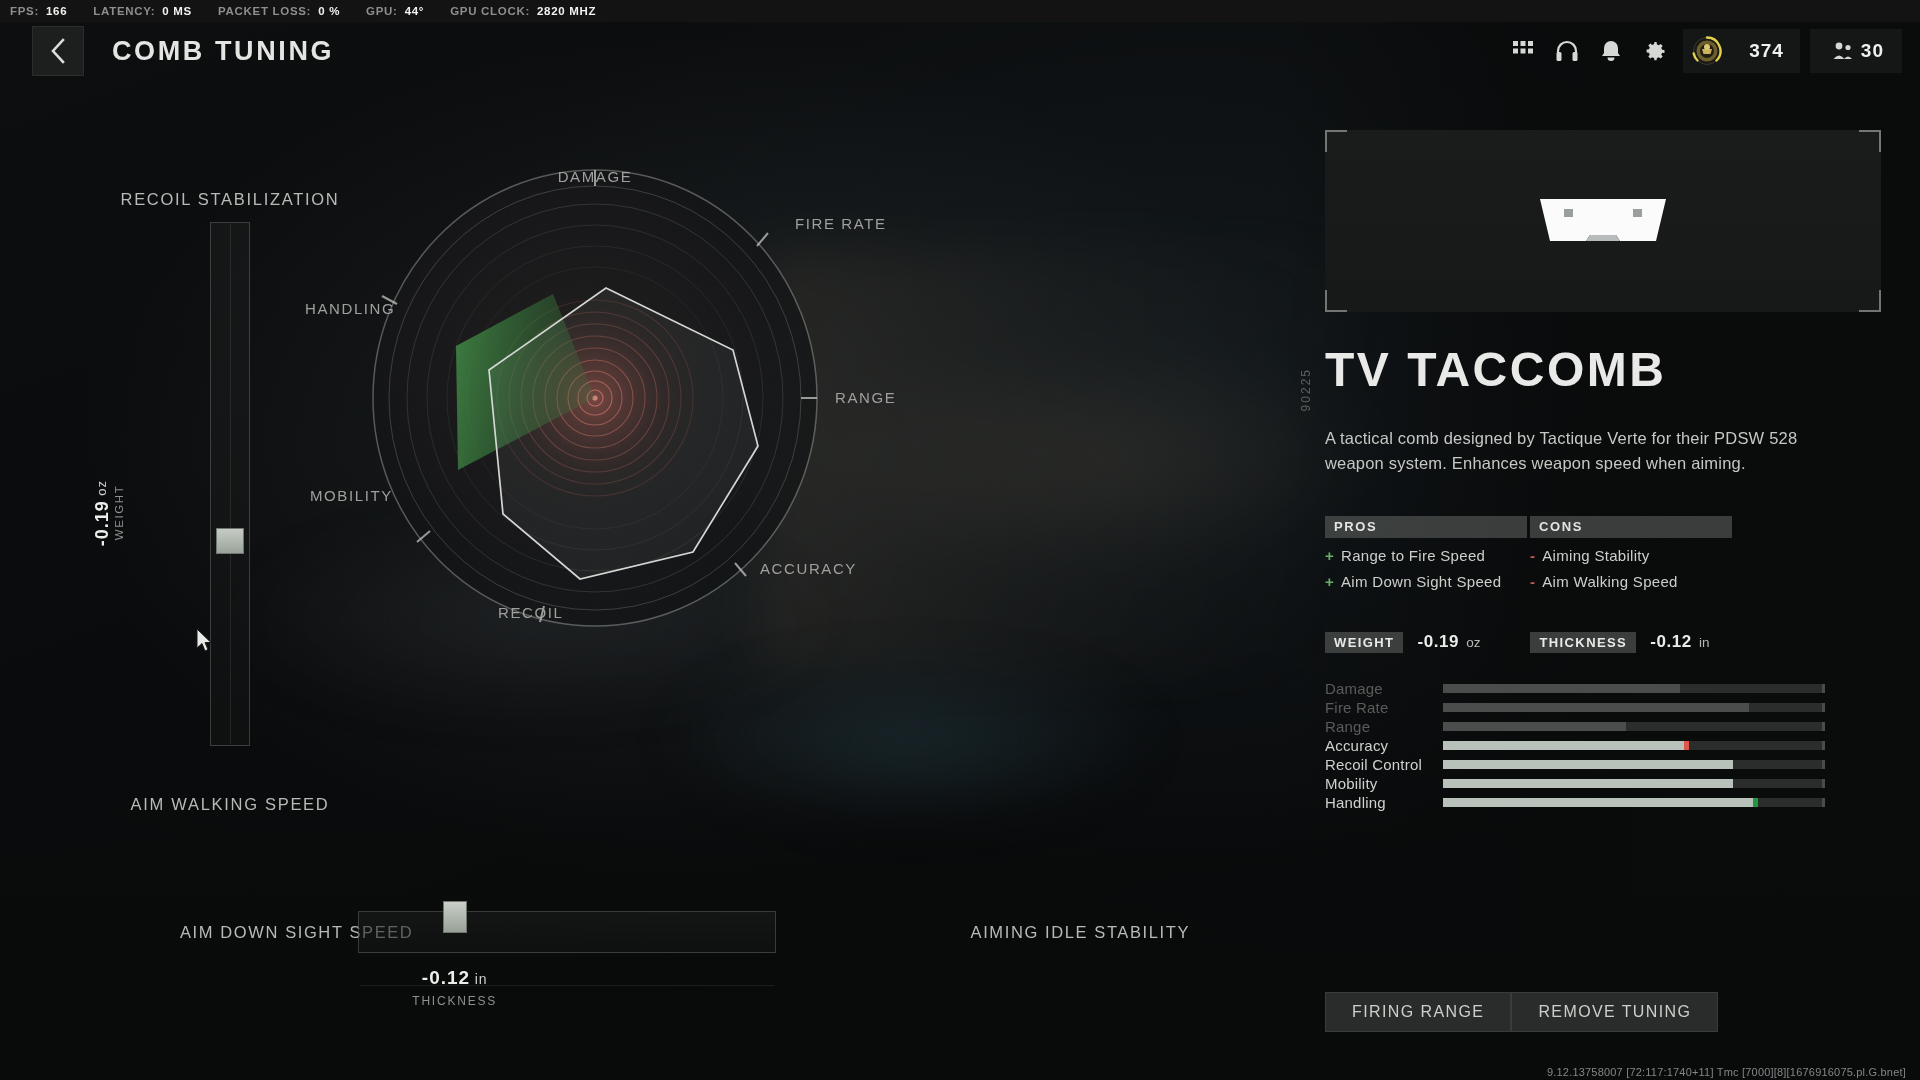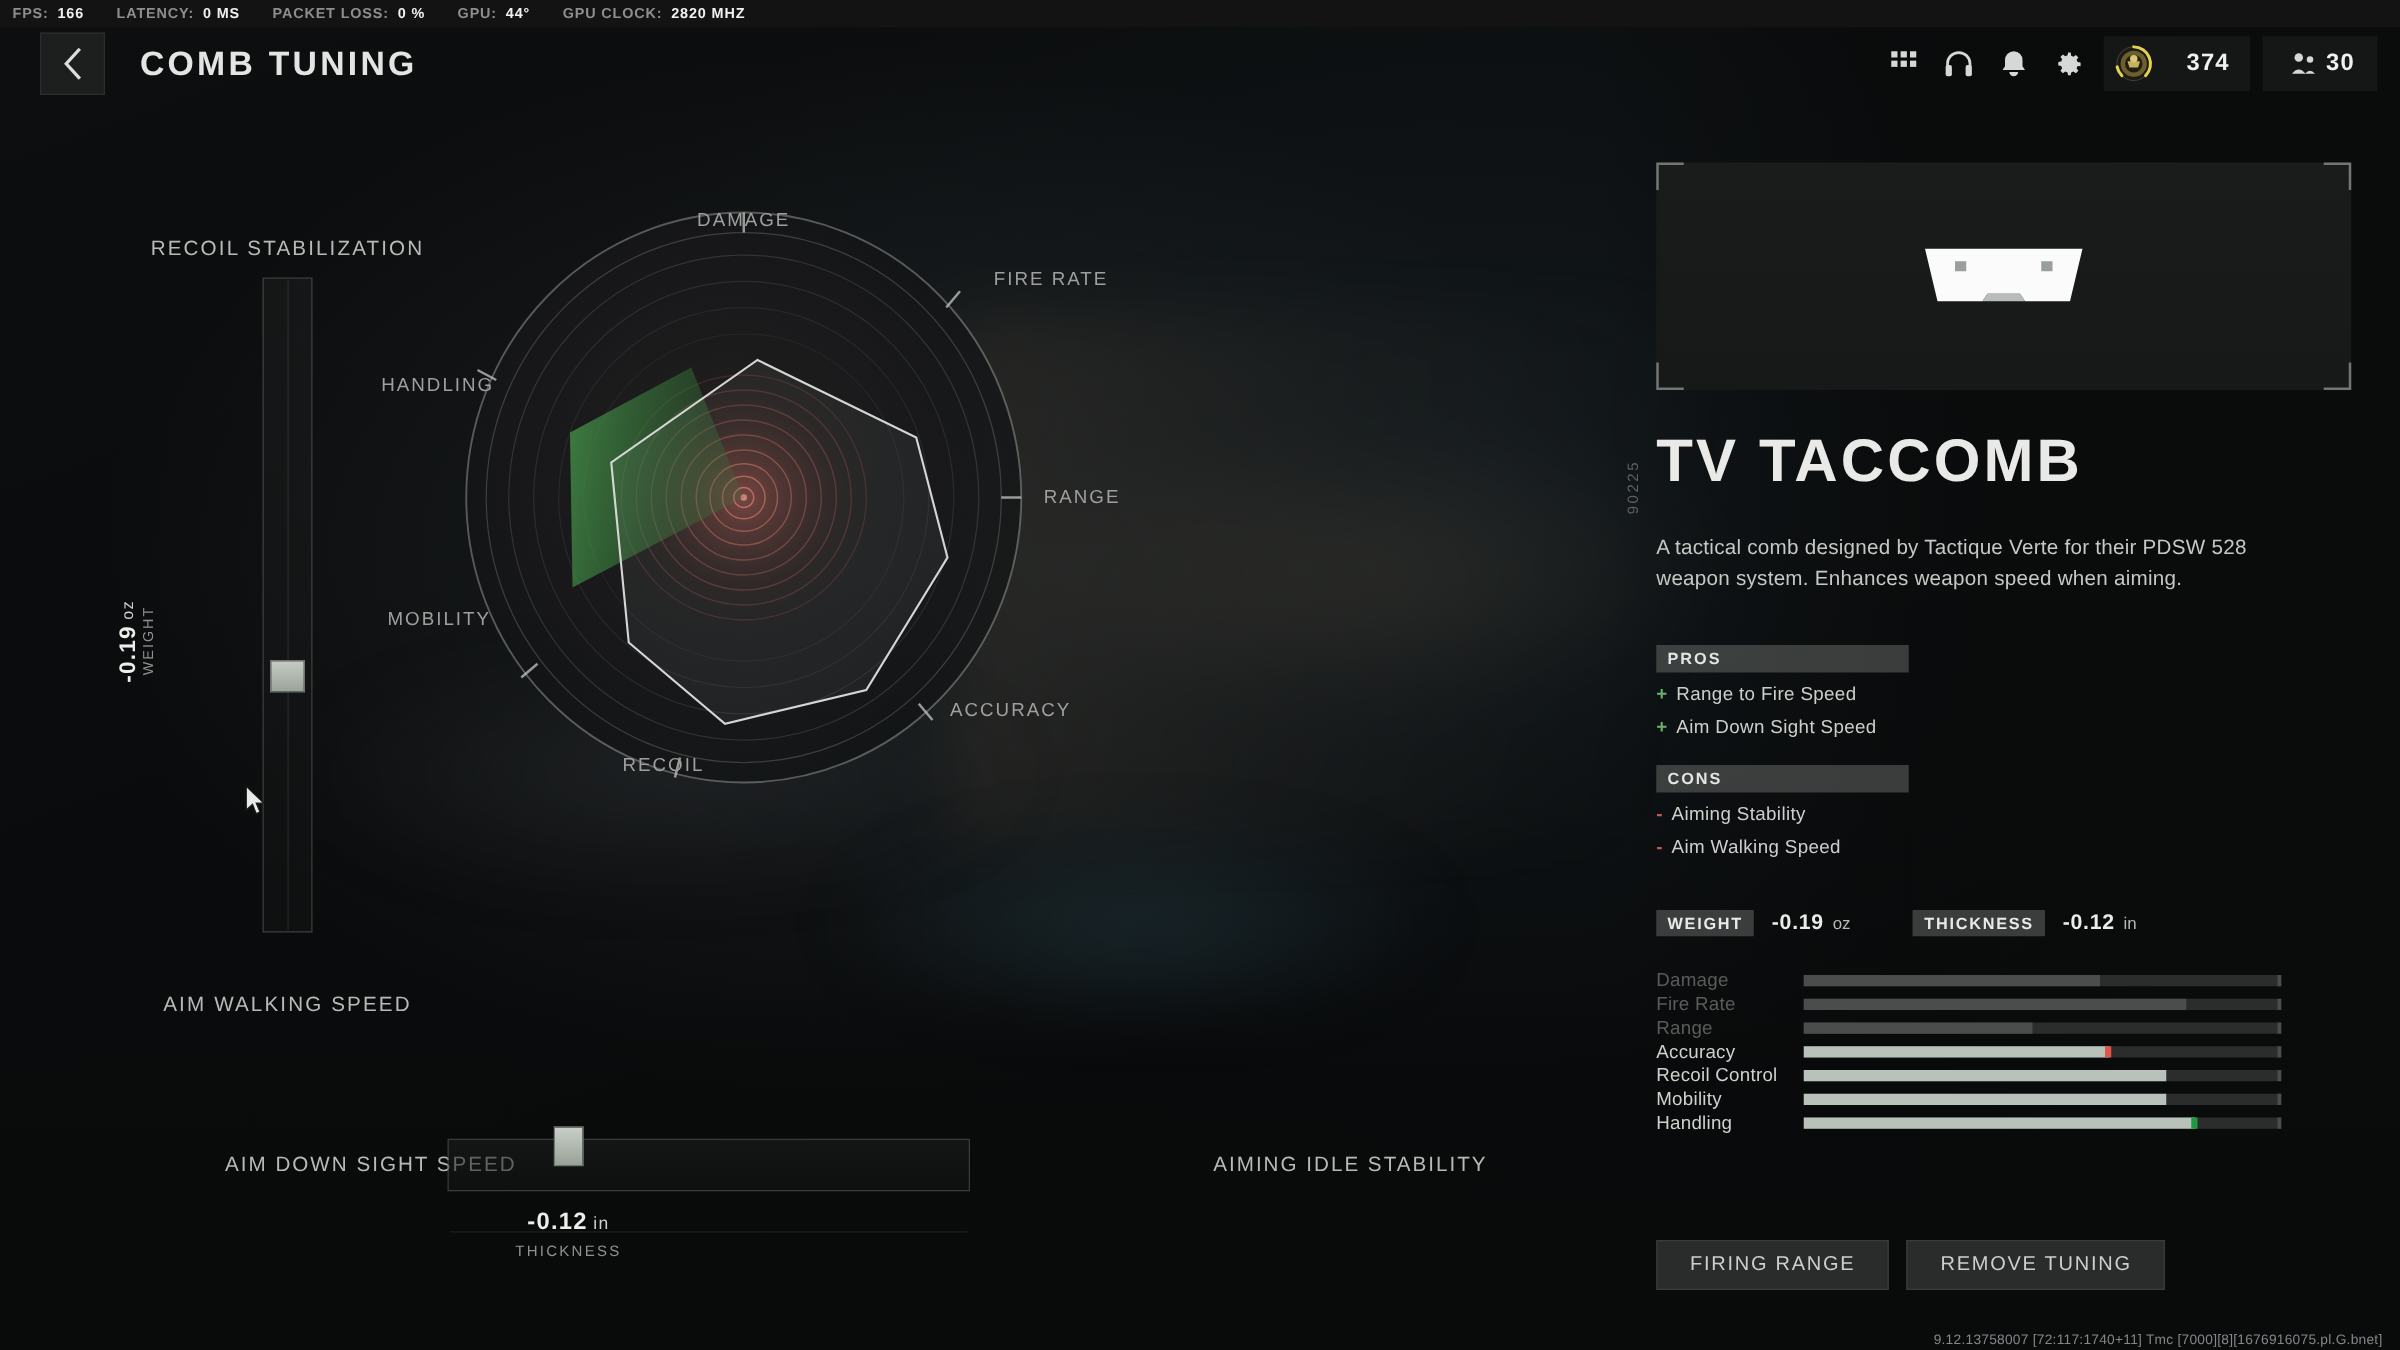--- a/index.html
+++ b/index.html
@@ -187,21 +187,21 @@
     font-size:12px; letter-spacing:2px; color:#5e6060;
   }
   .attach-title {
     font-size:48px; font-weight:700; letter-spacing:2.5px; color:#e9eae7; line-height:1;
   }
   .attach-desc {
     margin-top:32px; width:520px;
     font-size:16.5px; line-height:1.5; color:#c6c8c4; letter-spacing:.2px;
   }
 
-  .pc-wrap { display:flex; gap:22px; margin-top:40px;flex-direction:column; }
+  .pc-wrap { display:flex; gap:3px; margin-top:40px; }
   .pc-col { width:202px; }
   .pc-head {
     height:22px; display:flex; align-items:center; padding-left:9px;
     background:rgba(118,122,118,0.45);
     font-size:13px; letter-spacing:1.6px; color:#e4e5e2; font-weight:700;
   }
   .pc-item { display:flex; gap:7px; margin-top:9px; font-size:15px; letter-spacing:.3px; }
   .pc-pro-sign { color:#69b069; font-weight:700; }
   .pc-con-sign { color:#c25a52; font-weight:700; }
   .pc-text { color:#cdcfcb; }
@@ -227,21 +227,21 @@
   .stat-bar .end-cap {
     position:absolute; right:0; top:0; width:3px; height:9px; background:#4a4c4c;
   }
   .stat-fill { position:absolute; left:0; top:0; height:9px; }
   .stat-fill.dim { background:#4a4d4c; }
   .stat-fill.on  { background:#b9c2ba; }
   .stat-marker { position:absolute; top:0; height:9px; width:5px; }
   .stat-marker.neg { background:#e0564a; }
   .stat-marker.pos { background:#1f9b3f; }
 
-  .btn-row { position:absolute; left:0; bottom:28px; display:flex; gap:14px; }
+  .btn-row { position:absolute; left:0; bottom:28px; display:flex; gap:0; }
   .abtn {
     height:40px; padding:0 26px;
     background:#2a2c2c; border:1px solid #3a3c3c;
     display:flex; align-items:center; justify-content:center;
     font-size:16px; letter-spacing:1.4px; color:#cdcfcb; cursor:pointer;
   }
 
   .buildstr {
     position:absolute; right:14px; bottom:2px;
     font-size:11px; color:#83868a; letter-spacing:.2px; z-index:45;

